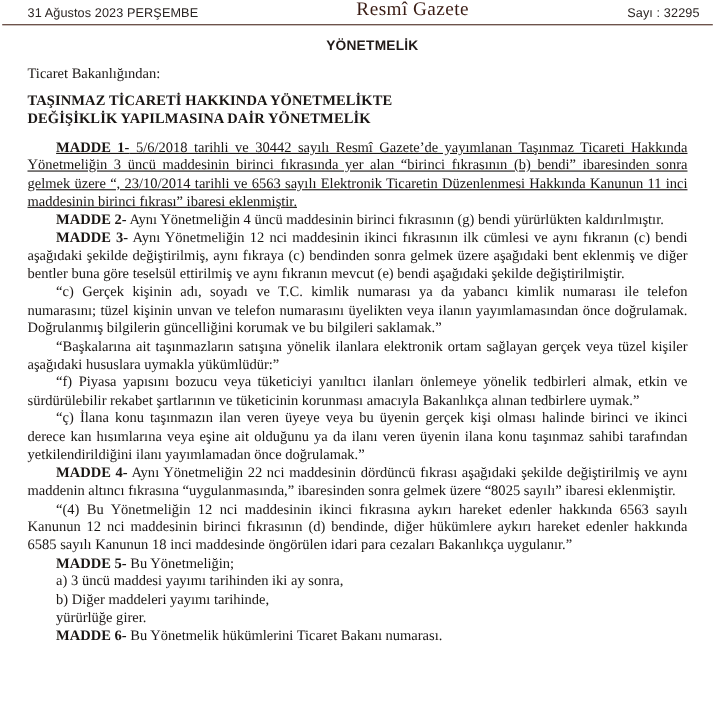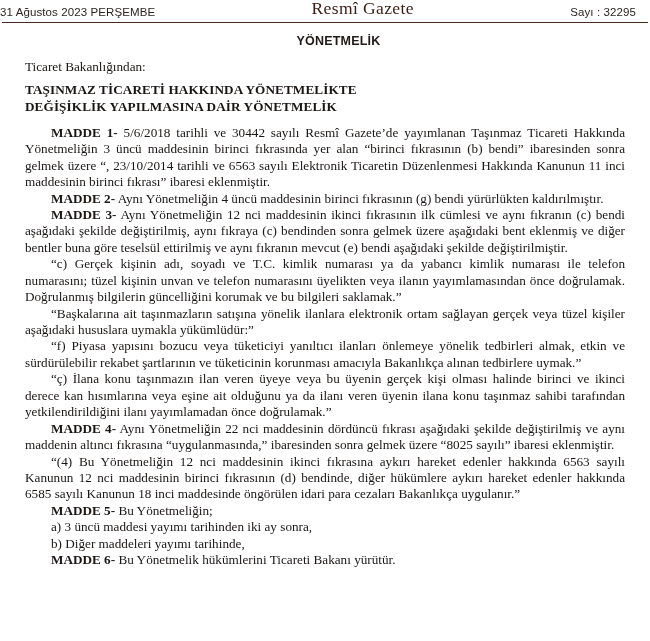--- a/index.html
+++ b/index.html
@@ -24,20 +24,21 @@
   }
 
   
   .masthead {
     display: flex;
     align-items: flex-end;
     justify-content: space-between;
     padding: 3px 14px 2px 0;
     height: 20px;
     box-sizing: border-box;
+    margin-left: 25px;
   }
   .masthead-date,
   .masthead-issue {
     font-family: "Liberation Sans", "DejaVu Sans", sans-serif;
     font-size: 11.5px;
     color: #2a2422;
     letter-spacing: 0.1px;
     white-space: nowrap;
   }
   .masthead-title {
@@ -92,20 +93,21 @@
     margin: 0;
     font-size: 13.2px;
     line-height: 1.245;
     text-align: justify;
     text-indent: 26px;
     -webkit-hyphens: none;
     hyphens: none;
   }
   p.para.first-of-body {
     margin-top: 9px;
+    text-decoration: underline;
   }
   p.para.listline {
     text-indent: 26px;
     text-align: left;
   }
   .lbl {
     font-weight: bold;
   }
 </style>
 </head>
@@ -146,17 +148,18 @@
     <p class="para">“ç) İlana konu taşınmazın ilan veren üyeye veya bu üyenin gerçek kişi olması halinde birinci ve ikinci derece kan hısımlarına veya eşine ait olduğunu ya da ilanı veren üyenin ilana konu taşınmaz sahibi tarafından yetkilendirildiğini ilanı yayımlamadan önce doğrulamak.”</p>
 
     <p class="para"><span class="lbl">MADDE 4-</span><span> Aynı Yönetmeliğin 22 nci maddesinin dördüncü fıkrası aşağıdaki şekilde değiştirilmiş ve aynı maddenin altıncı fıkrasına “uygulanmasında,” ibaresinden sonra gelmek üzere “8025 sayılı” ibaresi eklenmiştir.</span></p>
 
     <p class="para">“(4) Bu Yönetmeliğin 12 nci maddesinin ikinci fıkrasına aykırı hareket edenler hakkında 6563 sayılı Kanunun 12 nci maddesinin birinci fıkrasının (d) bendinde, diğer hükümlere aykırı hareket edenler hakkında 6585 sayılı Kanunun 18 inci maddesinde öngörülen idari para cezaları Bakanlıkça uygulanır.”</p>
 
     <p class="para"><span class="lbl">MADDE 5-</span><span> Bu Yönetmeliğin;</span></p>
 
     <p class="para listline">a) 3 üncü maddesi yayımı tarihinden iki ay sonra,</p>
     <p class="para listline">b) Diğer maddeleri yayımı tarihinde,</p>
+    <p class="para listline">yürürlüğe girer.</p>
 
-    <p class="para"><span class="lbl">MADDE 6-</span><span> Bu Yönetmelik hükümlerini Ticareti Bakanı yürütür.</span></p>
+    <p class="para"><span class="lbl">MADDE 6-</span><span> Bu Yönetmelik hükümlerini Ticaret Bakanı numarası.</span></p>
 
   </div>
 </div>
 
 </body></html>

